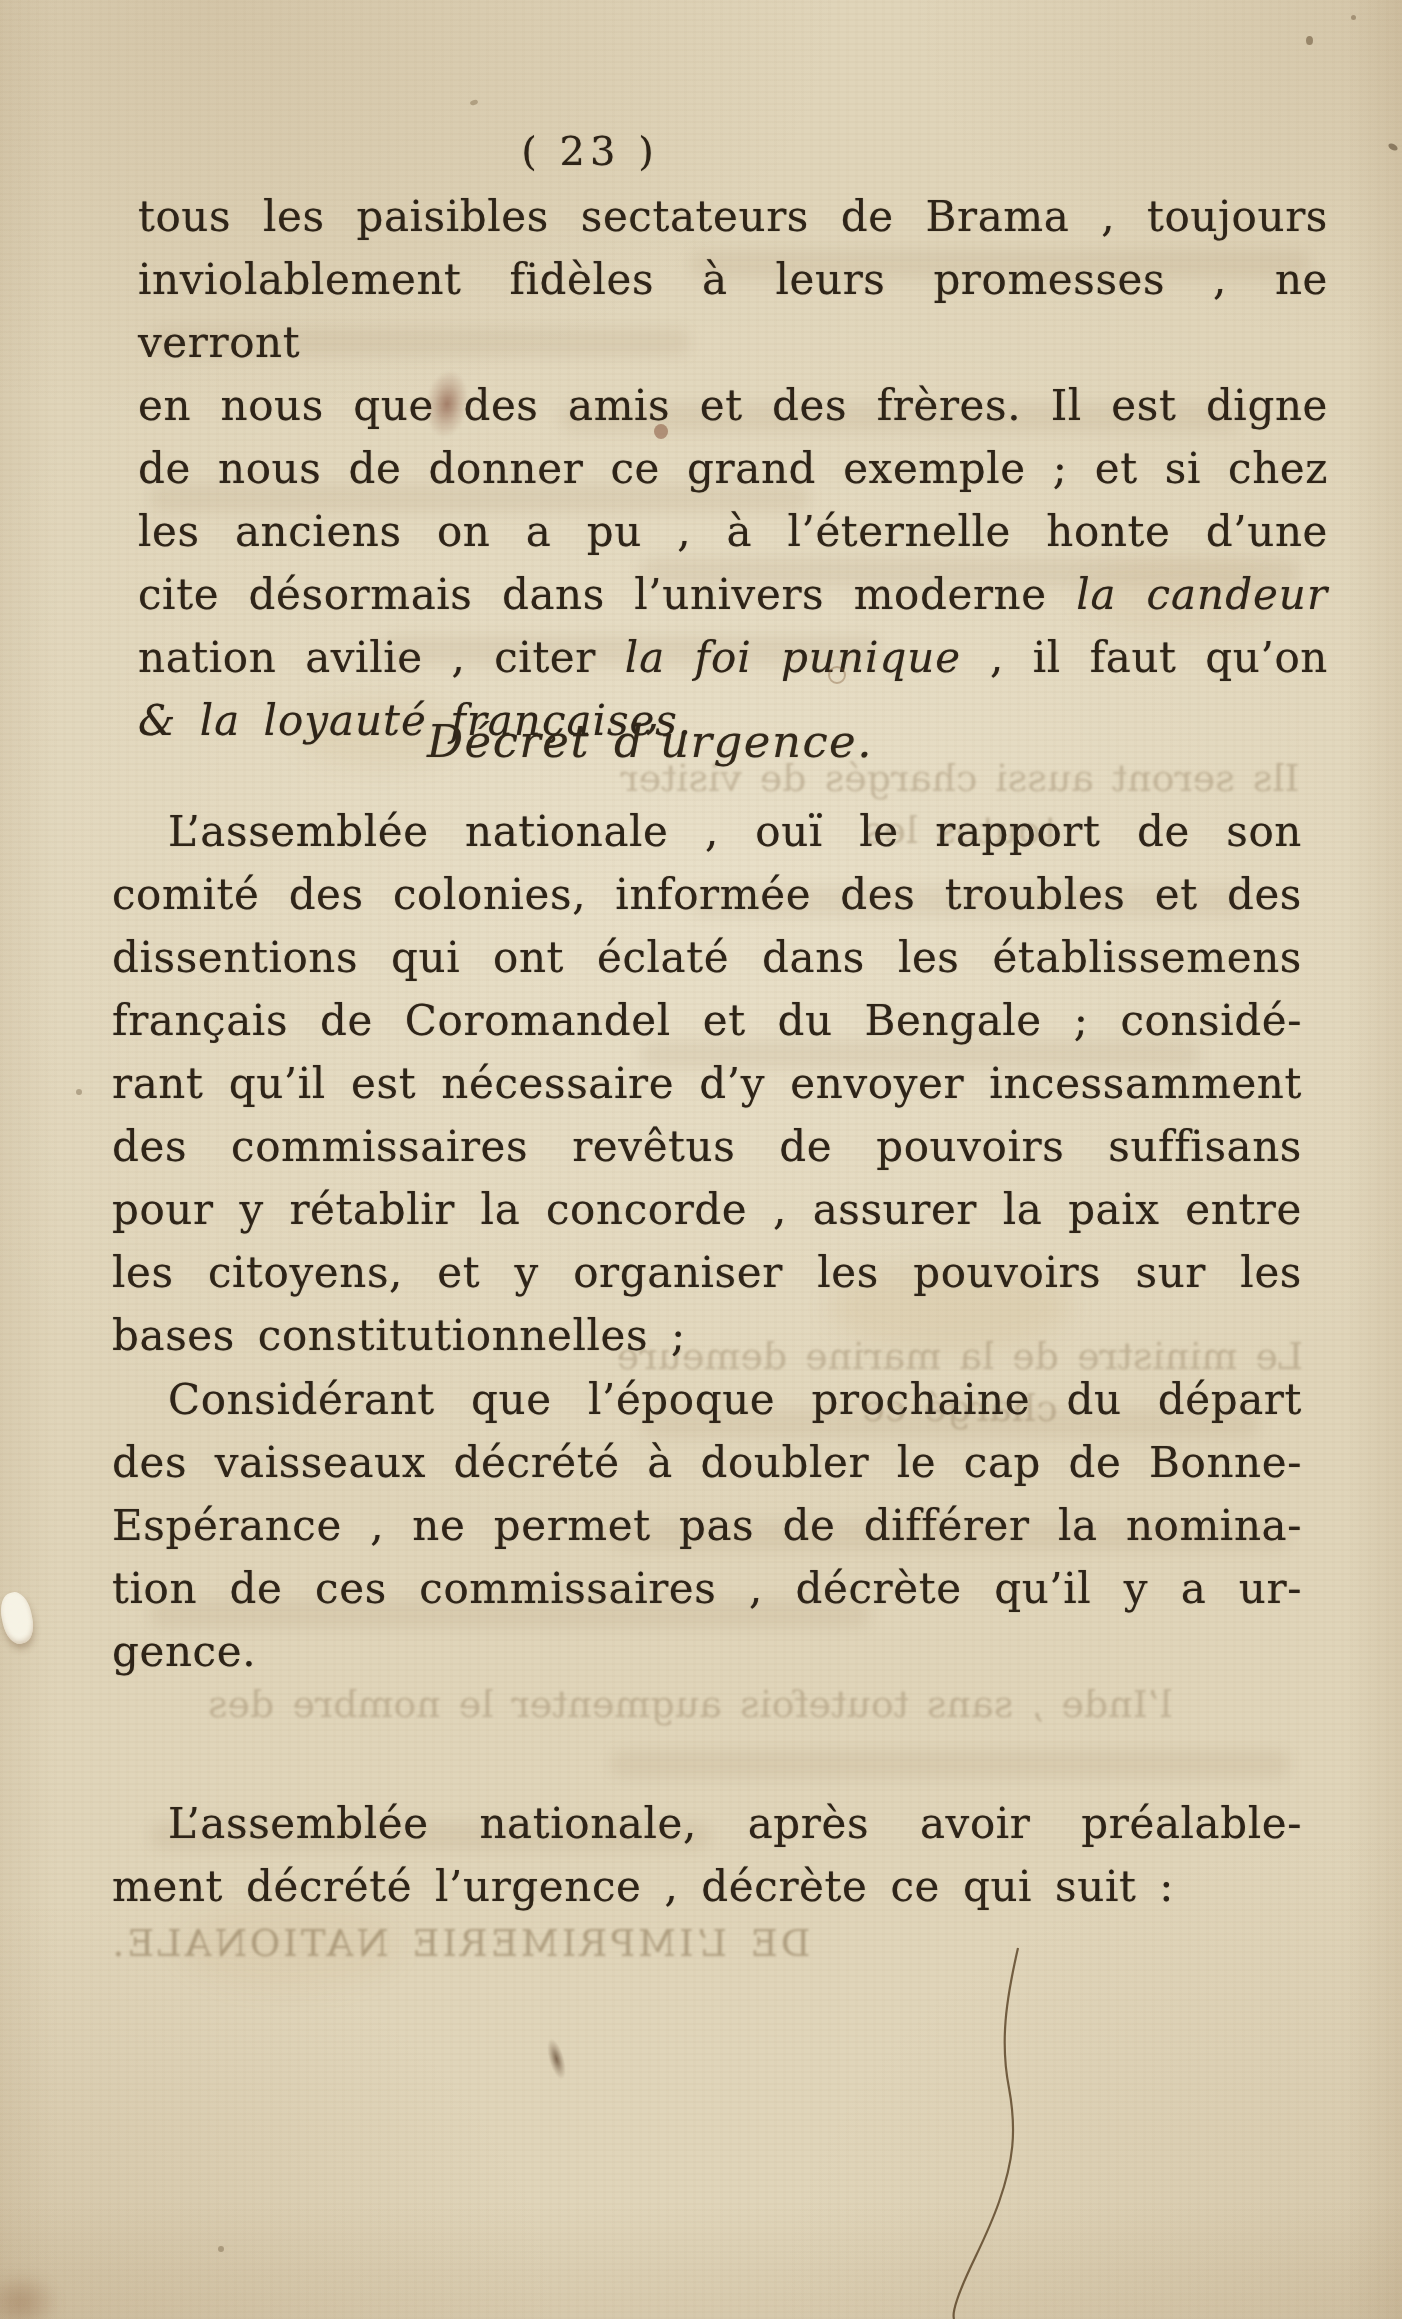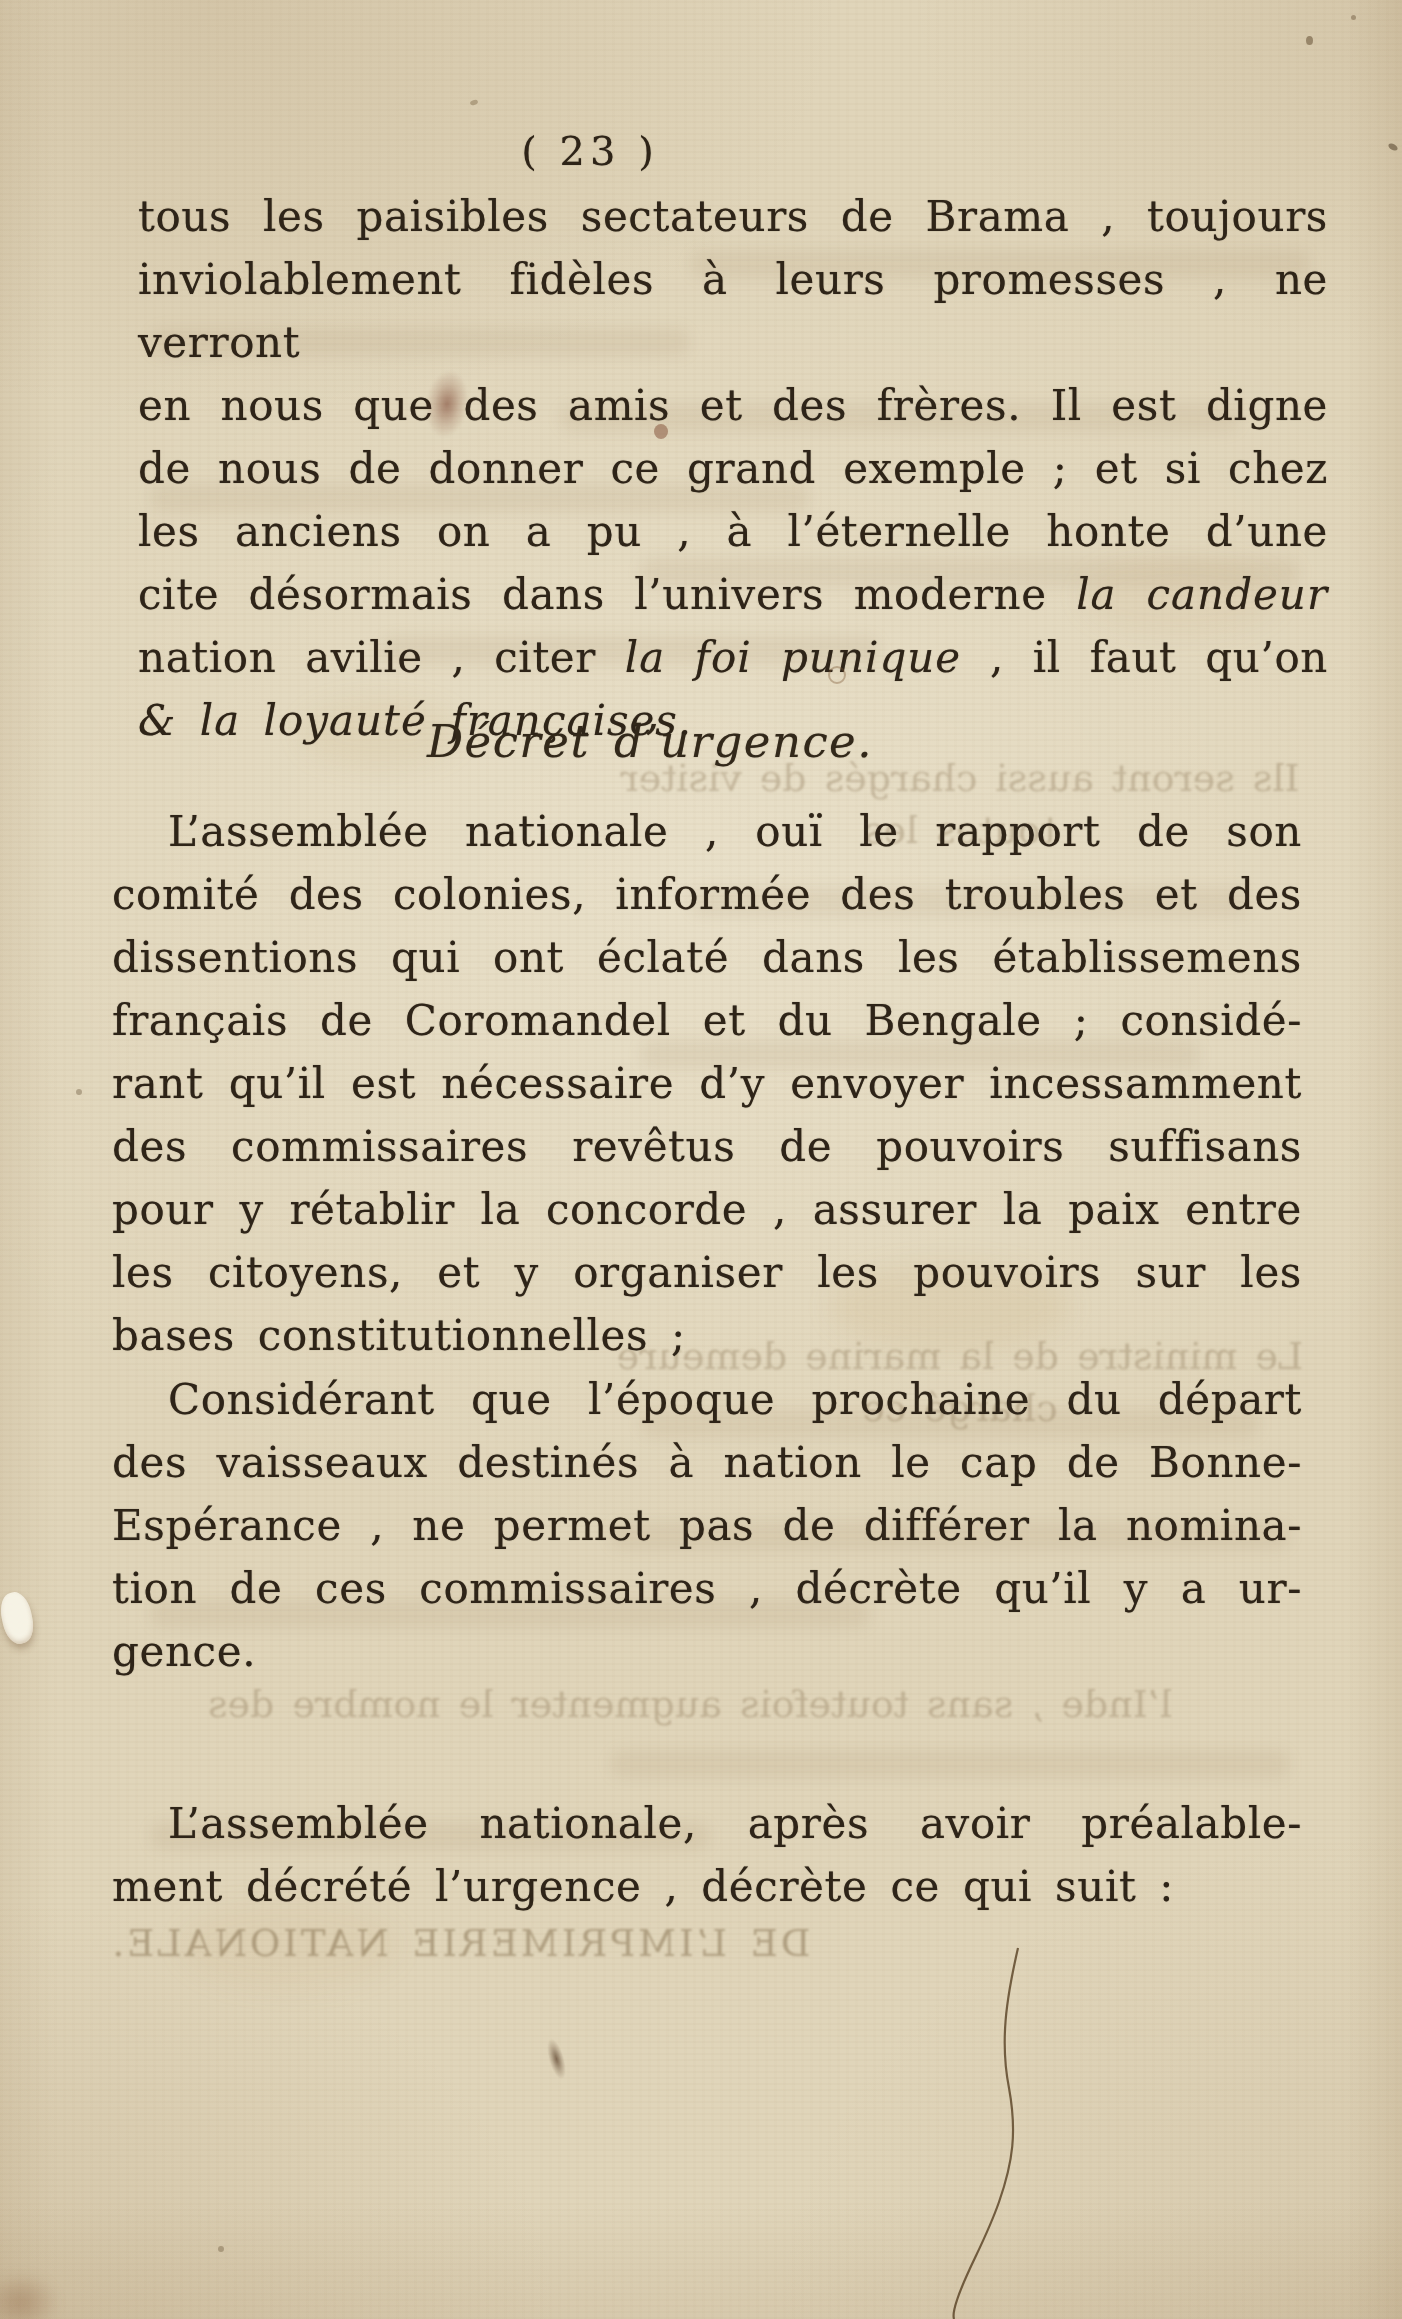--- a/index.html
+++ b/index.html
@@ -130,21 +130,21 @@
     <div class="ln j">français de Coromandel et du Bengale ; considé-</div>
     <div class="ln j">rant qu’il est nécessaire d’y envoyer incessamment</div>
     <div class="ln j">des commissaires revêtus de pouvoirs suffisans</div>
     <div class="ln j">pour y rétablir la concorde , assurer la paix entre</div>
     <div class="ln j">les citoyens, et y organiser les pouvoirs sur les</div>
     <div class="ln l">bases constitutionnelles ;</div>
   </div>
 
   <div class="block" style="top:1368px;">
     <div class="ln j ind">Considérant que l’époque prochaine du départ</div>
-    <div class="ln j">des vaisseaux destinés à nation le cap de Bonne-</div>
+    <div class="ln j">des vaisseaux décrété à doubler le cap de Bonne-</div>
     <div class="ln j">Espérance , ne permet pas de différer la nomina-</div>
     <div class="ln j">tion de ces commissaires , décrète qu’il y a ur-</div>
     <div class="ln l">gence.</div>
   </div>
 
 
   <div class="block" style="top:1792px;">
     <div class="ln j ind">L’assemblée nationale, après avoir préalable-</div>
     <div class="ln l">ment décrété l’urgence , décrète ce qui suit :</div>
   </div>

